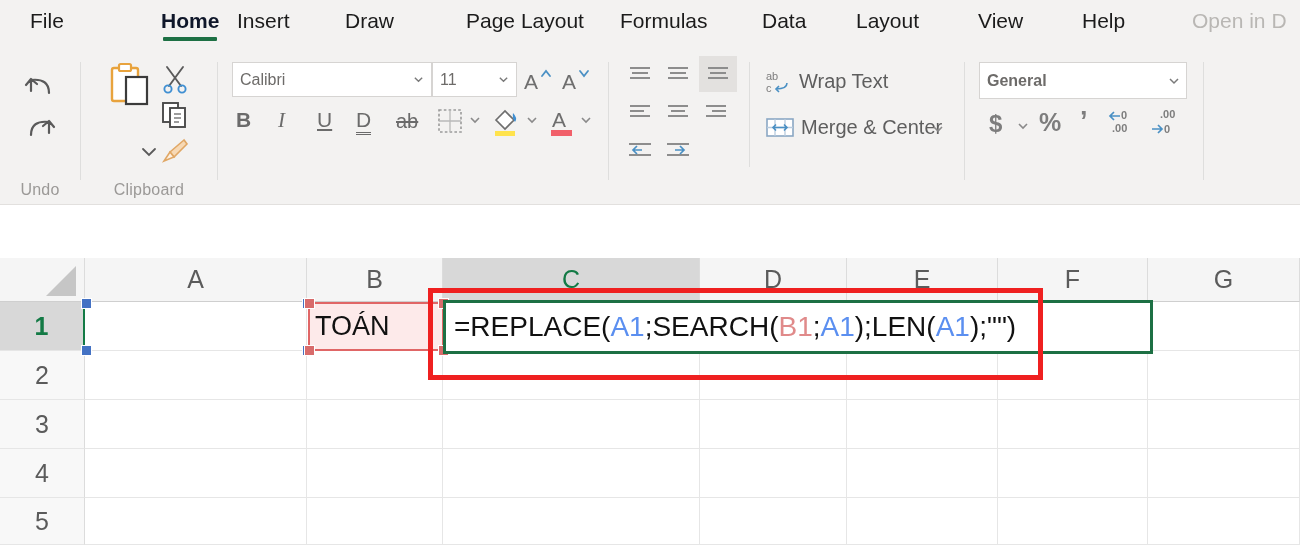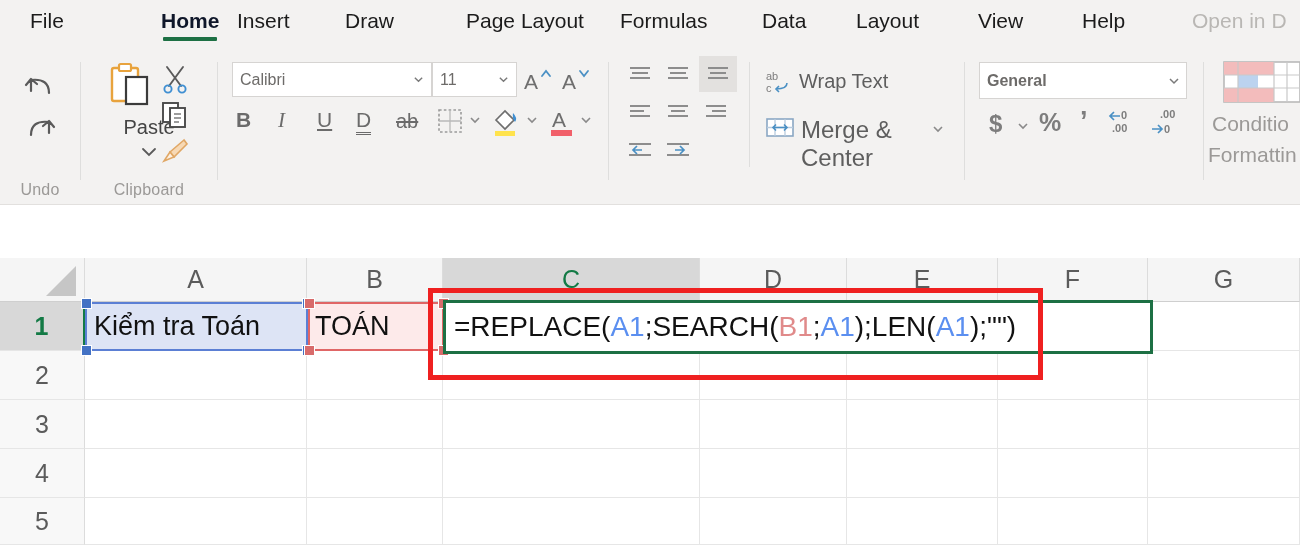--- a/index.html
+++ b/index.html
@@ -196,21 +196,20 @@
     <div class="sep" style="left:80px;"></div>
 
     <div class="rgroup" style="left:81px; width:136px;">
       <div class="icobtn" style="left:22px; top:12px; width:52px; height:52px;">
         <svg width="46" height="48" viewBox="0 0 46 48">
           <rect x="6" y="6" width="26" height="33" rx="2" fill="#fff" stroke="#e8a33d" stroke-width="2.4"></rect>
           <rect x="13" y="2" width="12" height="7" rx="1.6" fill="#fff" stroke="#e8a33d" stroke-width="2.2"></rect>
           <rect x="20" y="15" width="21" height="27" fill="#fff" stroke="#3b3b3b" stroke-width="2.2"></rect>
         </svg>
       </div>
-      <div class="lbl" style="position:absolute; left:0; top:68px; width:136px; text-align:center; font-size:20px; color:#444;">Paste</div>
       <div class="icobtn" style="left:50px; top:95px; width:36px; height:18px;">
         <svg width="16" height="10" viewBox="0 0 16 10">
             <path d="M2 2 L8 8 L14 2" fill="none" stroke="#5a5a5a" stroke-width="1.8" stroke-linecap="round"></path>
           </svg>
       </div>
       <div class="rgroup-label">Clipboard</div>
     </div>
 
     <div style="position:absolute; left:148px; top:0; width:66px; height:130px;">
       <div class="icobtn" style="left:10px; top:14px; width:34px; height:34px;">
@@ -364,21 +363,21 @@
       </div>
       <div class="lbl" style="position:absolute; left:190px; top:22px; font-size:20px; color:#5e5e5e;">Wrap Text</div>
 
       <div class="icobtn" style="left:155px; top:66px; width:32px; height:28px;">
         <svg width="30" height="26" viewBox="0 0 30 26">
             <rect x="2" y="4" width="26" height="17" fill="#fff" stroke="#8aa7c4" stroke-width="1.6"></rect>
             <path d="M2 12.5 H28 M10 4 V21 M20 4 V21" stroke="#b9cbdd" stroke-width="1.3"></path>
             <path d="M8 12.5 H22 M11 9.5 L8 12.5 L11 15.5 M19 9.5 L22 12.5 L19 15.5" fill="none" stroke="#4a90c4" stroke-width="1.6"></path>
           </svg>
       </div>
-      <div class="lbl" style="position:absolute; left:192px; top:68px; font-size:24px; color:#5e5e5e;">Merge &amp; Center</div>
+      <div class="lbl" style="position:absolute; left:192px; top:68px; font-size:20px; color:#5e5e5e;">Merge &amp; Center</div>
       <div class="icobtn" style="left:320px; top:72px; width:18px; height:18px;">
         <svg width="12" height="10" viewBox="0 0 12 10">
             <path d="M2 3 L6 7 L10 3" fill="none" stroke="#8a8a8a" stroke-width="1.6"></path>
           </svg>
       </div>
     </div>
     <div class="sep" style="left:964px;"></div>
 
     <div class="rgroup" style="left:965px; width:238px;font-weight:bold;">
       <div class="combo" style="left:14px; top:14px; width:208px; height:37px;">
@@ -407,33 +406,20 @@
       <div class="icobtn" style="left:182px; top:58px; width:38px; height:32px;">
         <svg width="36" height="30" viewBox="0 0 36 30">
             <text x="12" y="11" font-family="Liberation Sans, sans-serif" font-size="11" fill="#7d7d7d">.00</text>
             <path d="M4 22 H14 M10 18 L14 22 L10 26" fill="none" stroke="#4a90c4" stroke-width="1.7"></path>
             <text x="16" y="26" font-family="Liberation Sans, sans-serif" font-size="11" fill="#7d7d7d">0</text>
           </svg>
       </div>
     </div>
     <div class="sep" style="left:1203px;"></div>
 
-    <div class="rgroup" style="left:1204px; width:96px;">
-      <div class="icobtn" style="left:18px; top:10px; width:80px; height:48px;">
-        <svg width="80" height="46" viewBox="0 0 80 46">
-          <rect x="2" y="3" width="76" height="40" fill="#fff" stroke="#b9b9b9" stroke-width="1.6"></rect>
-          <rect x="2" y="3" width="50" height="13" fill="#f3bcbc"></rect>
-          <rect x="16" y="16" width="20" height="13" fill="#bcd3ef"></rect>
-          <rect x="2" y="29" width="50" height="14" fill="#f3bcbc"></rect>
-          <path d="M16 3 V43 M52 3 V43 M65 3 V43 M2 16 H78 M2 29 H78" stroke="#c9c9c9" stroke-width="1.2"></path>
-        </svg>
-      </div>
-      <div class="lbl" style="position:absolute; left:8px; top:64px; font-size:21px; color:#9b9997; white-space:nowrap;">Conditio</div>
-      <div class="lbl" style="position:absolute; left:4px; top:95px; font-size:21px; color:#9b9997; white-space:nowrap;">Formattin</div>
-    </div>
   </div>
 
   <div class="fbar">
     <div class="namebox">
       <span class="nb-text">C1</span>
       <span class="chev">
           <svg width="13" height="11" viewBox="0 0 13 11">
             <path d="M2 3 L6.5 8 L11 3" fill="none" stroke="#5a5a5a" stroke-width="1.6"></path>
           </svg>
         </span>
@@ -495,23 +481,20 @@
     <div class="cell" style="left:1148px;top:191px; width:152px;"></div>
 
     <div class="cell" style="left:85px;  top:240px; width:222px; height:47px;"></div>
     <div class="cell" style="left:307px; top:240px; width:136px; height:47px;"></div>
     <div class="cell" style="left:443px; top:240px; width:257px; height:47px;"></div>
     <div class="cell" style="left:700px; top:240px; width:147px; height:47px;"></div>
     <div class="cell" style="left:847px; top:240px; width:151px; height:47px;"></div>
     <div class="cell" style="left:998px; top:240px; width:150px; height:47px;"></div>
     <div class="cell" style="left:1148px;top:240px; width:152px; height:47px;"></div>
 
-    <div class="ref-a" style="left:85px; top:44px; width:223px; height:49px;">
-      <span>Kiểm tra Toán</span>
-    </div>
     <div class="handle blue" style="left:81px;  top:40px;"></div>
     <div class="handle blue" style="left:302px; top:40px;"></div>
     <div class="handle blue" style="left:81px;  top:87px;"></div>
     <div class="handle blue" style="left:302px; top:87px;"></div>
 
     <div class="ref-b" style="left:308px; top:44px; width:136px; height:49px;">
       <span>TOÁN</span>
     </div>
     <div class="handle red" style="left:304px; top:40px;"></div>
     <div class="handle red" style="left:438px; top:40px;"></div>

